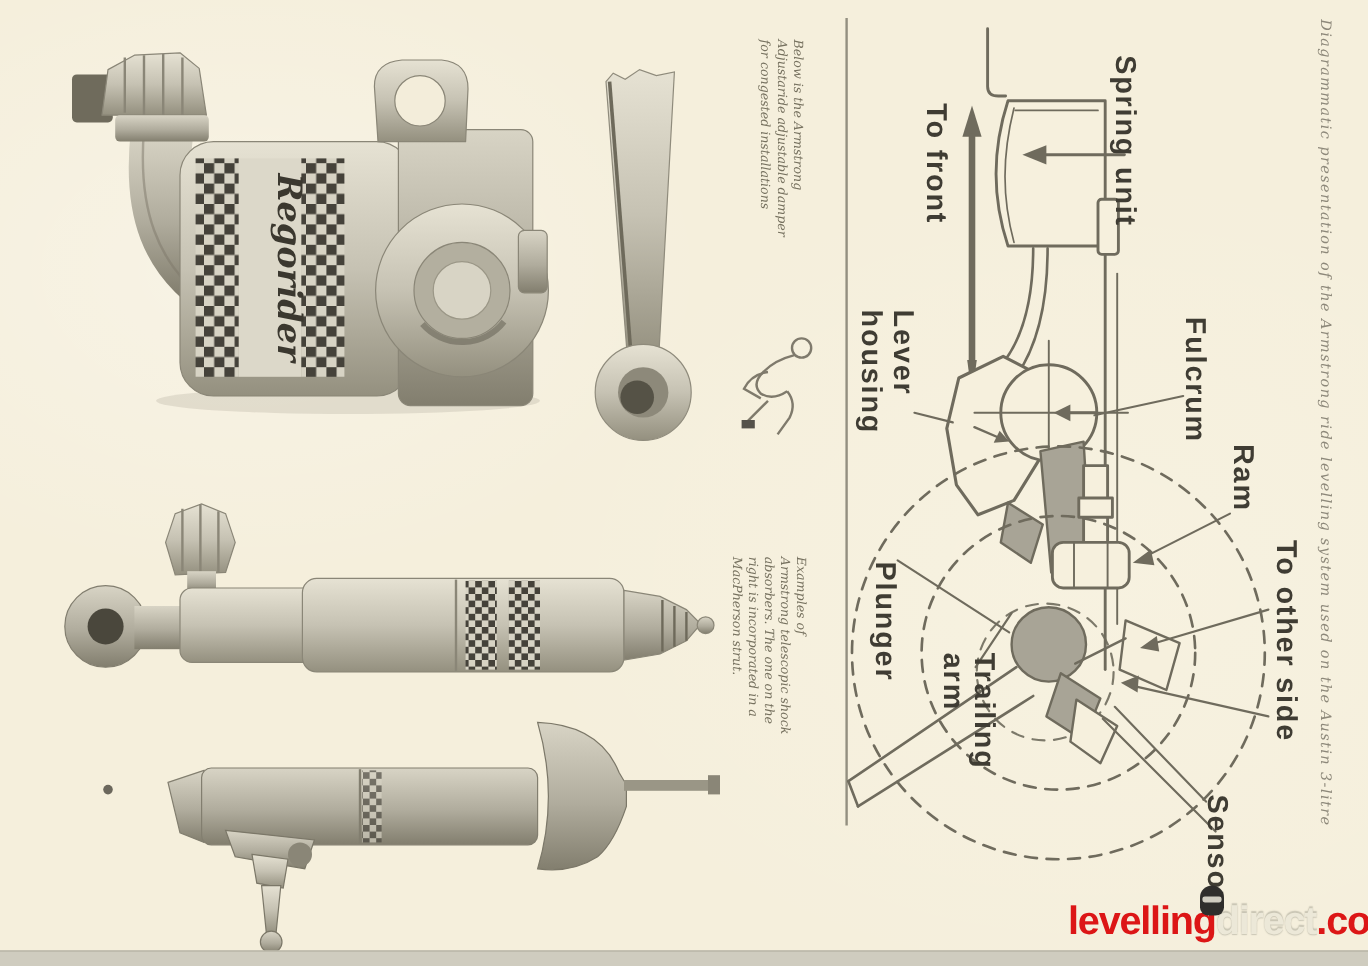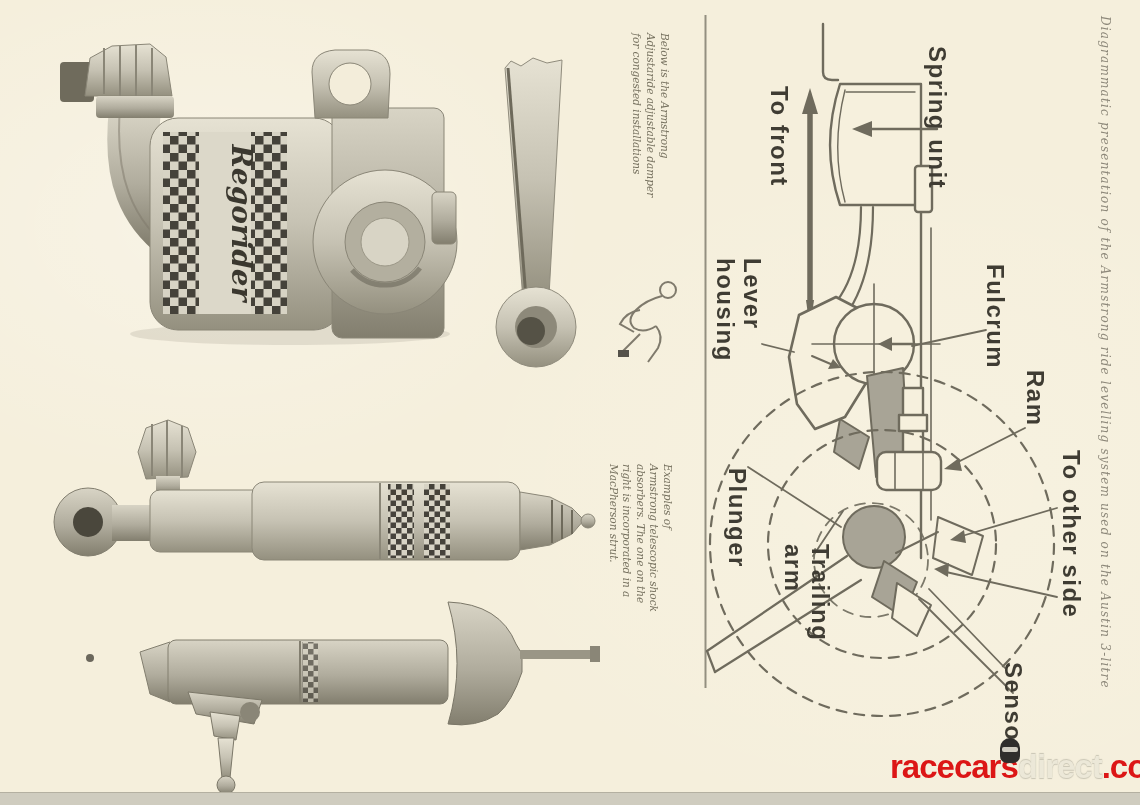--- a/index.html
+++ b/index.html
@@ -305,19 +305,19 @@
   <div class="cap cap-bottom">Examples of
 Armstrong telescopic shock
 absorbers. The one on the
 right is incorporated in a
 MacPherson strut.</div>
   <div class="edge-cap">Diagrammatic presentation of the Armstrong ride levelling system used on the Austin 3-litre</div>
 
   <div class="bottom-strip"></div>
 
   <div class="watermark">
-    <span class="wm-red">racecars</span><span class="wm-light">direct</span><span class="wm-red">.com</span>
+    <span class="wm-red">levelling</span><span class="wm-light">direct</span><span class="wm-red">.com</span>
     <span class="wm-icon">
         <span class="visor"></span>
       </span>
   </div>
 
 </div>
 
 </body></html>

